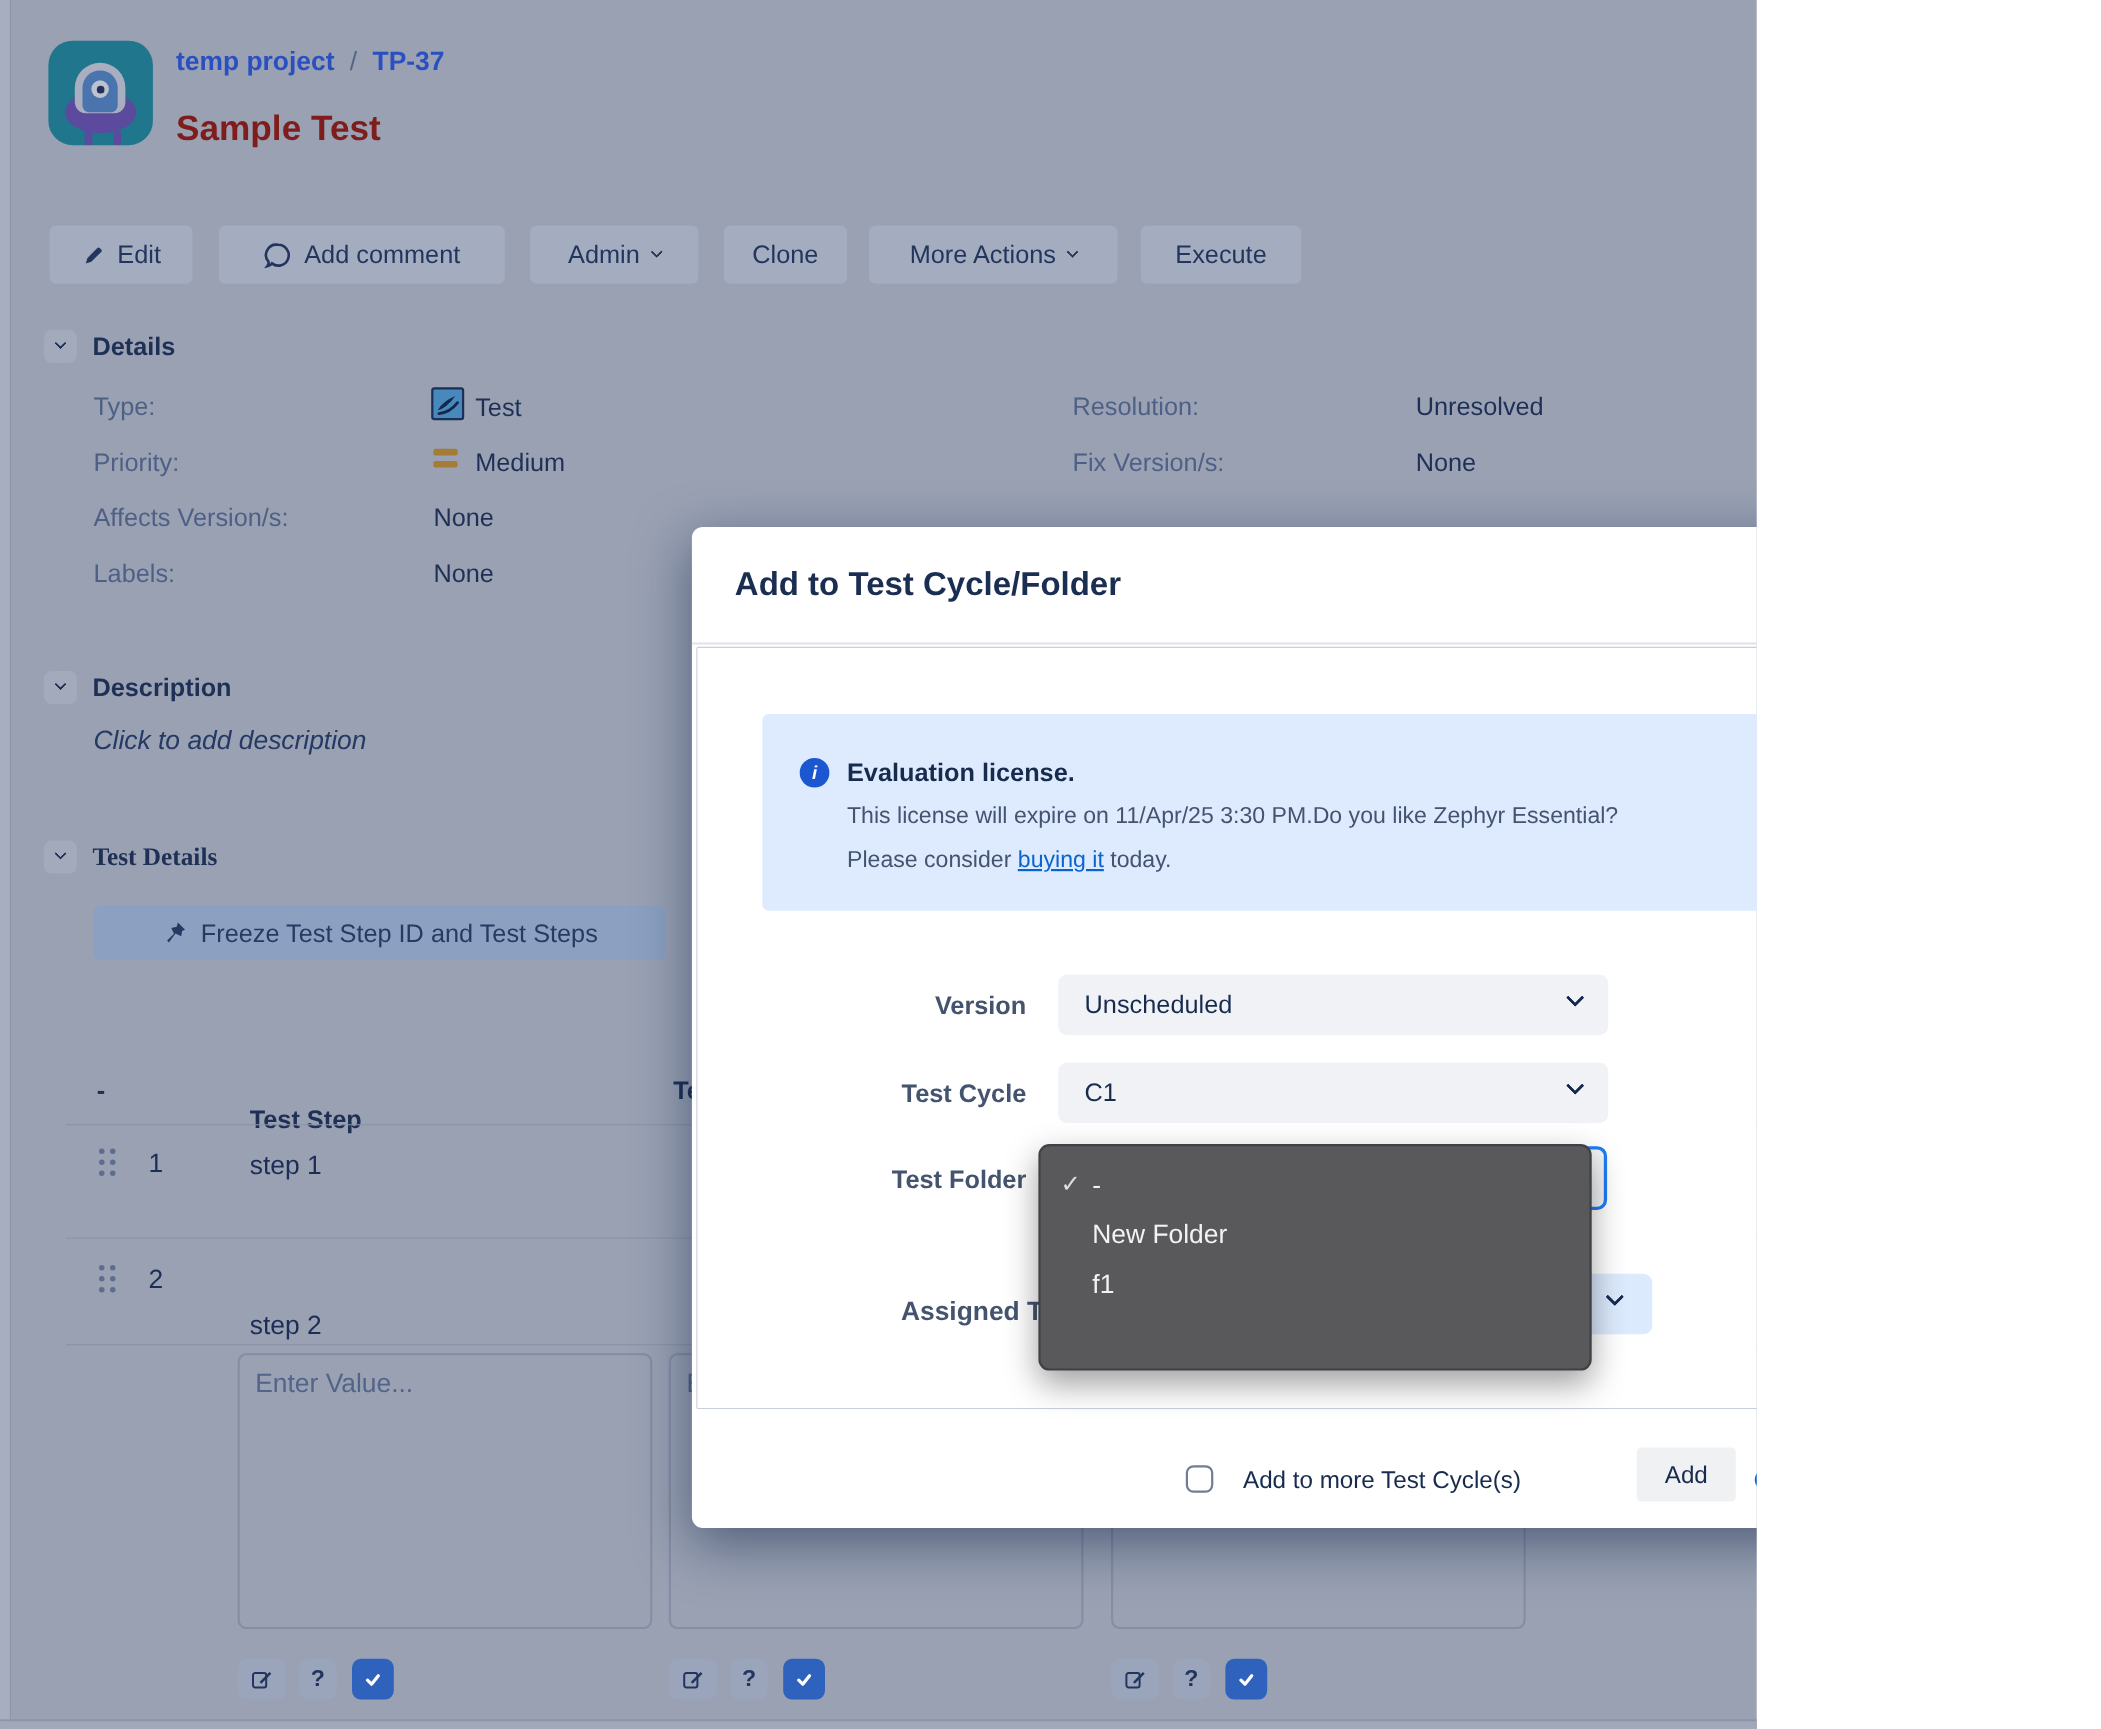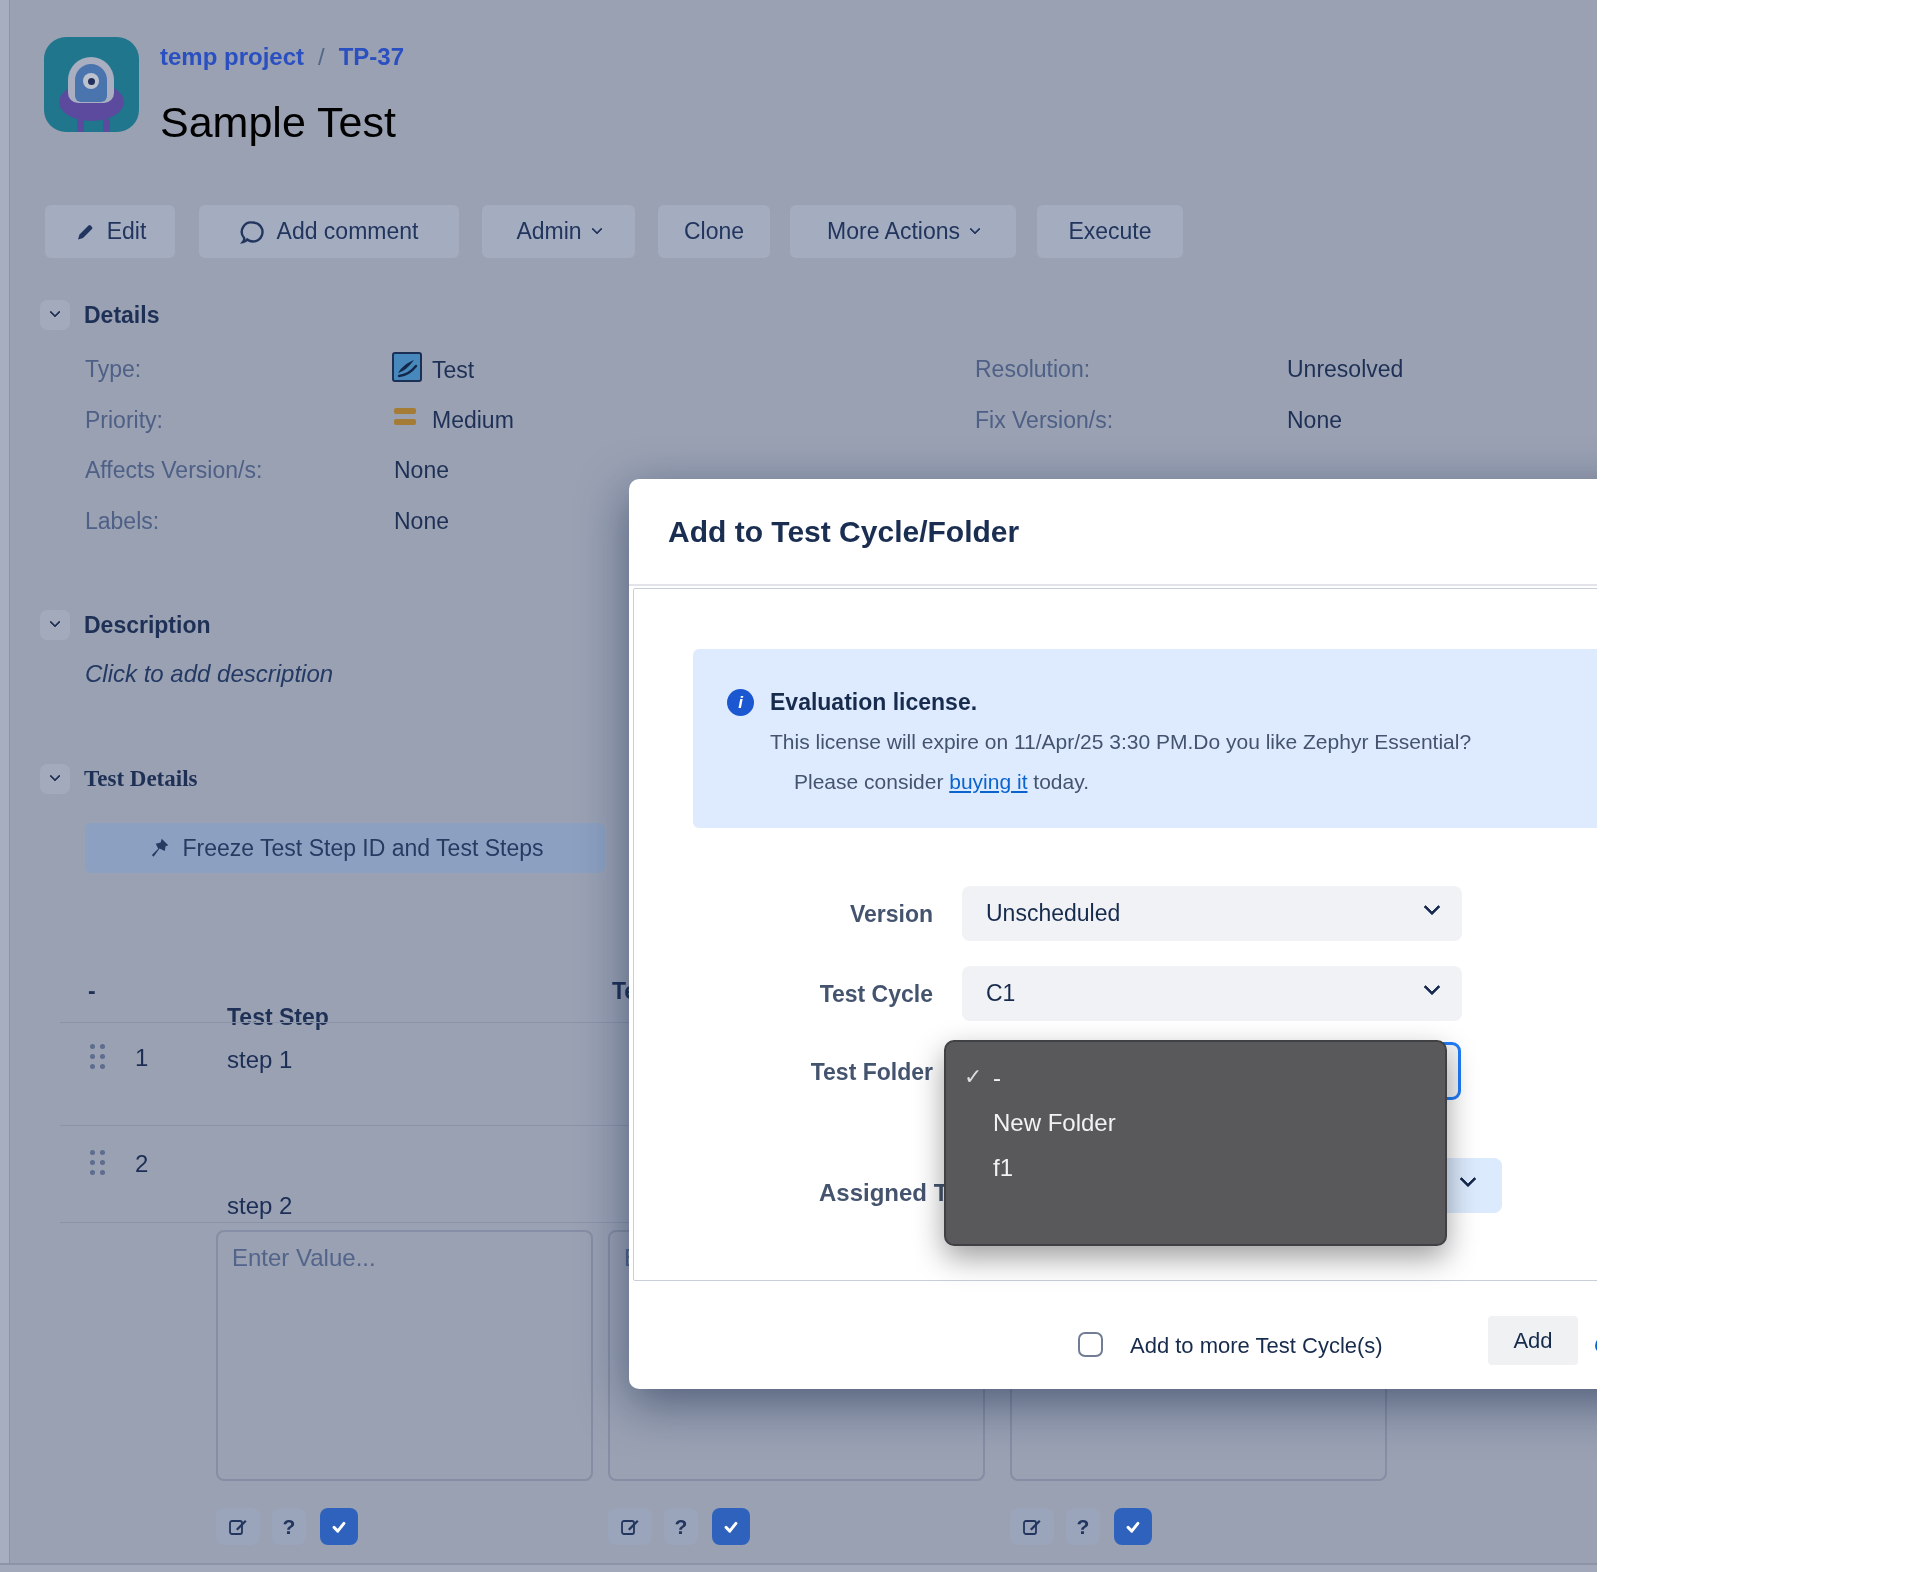--- a/index.html
+++ b/index.html
@@ -14,21 +14,21 @@
   .av-body { position:absolute; left:15px; top:46px; width:65px; height:38px; border-radius:50%; background:#5B4A9E; }
   .av-dome { position:absolute; left:24px; top:20px; width:46px; height:46px; border-radius:23px 23px 10px 10px; background:#A9AEC0; }
   .av-dome2 { position:absolute; left:31px; top:27px; width:32px; height:38px; border-radius:16px 16px 6px 6px; background:#4A74AD; }
   .av-eye { position:absolute; left:39px; top:36px; width:16px; height:16px; border-radius:50%; background:#BDC2CF; }
   .av-pupil { position:absolute; left:44px; top:41px; width:7px; height:7px; border-radius:50%; background:#22305A; }
   .av-leg { position:absolute; top:82px; width:7px; height:13px; background:#5B4A9E; border-radius:2px; }
 
   .breadcrumb { left:160px; top:42px; height:30px; display:flex; align-items:center; gap:14px; font-size:24px; }
   .bc-link { color:#2A4FC0; font-weight:bold; }
   .bc-sep { color:#54658A; }
-  .page-title { left:160px; top:98px; font-size:43px; font-weight:normal; color:#000000; }
+  .page-title { left:160px; top:98px; font-size:32px; font-weight:bold; color:#7f1d1d; }
 
   .tbtn { top:205px; height:53px; border-radius:6px; background:#A4ACBF; display:flex; align-items:center; justify-content:center; gap:11px; font-size:23px; color:#22355E; font-weight:500; }
   .chev { display:inline-block; width:10px; height:10px; border-right:3px solid currentColor; border-bottom:3px solid currentColor; transform:rotate(45deg); border-radius:1px; margin-top:-6px; }
   .chev.sm { width:8px; height:8px; border-width:2.5px; }
   .chev.lg { width:12px; height:12px; border-width:3.5px; color:#16294E; }
 
   .sec-chev { width:30px; height:30px; border-radius:7px; background:#A2AABC; display:flex; align-items:center; justify-content:center; color:#1E3055; }
   .sec-head { font-size:23px; font-weight:bold; color:#1E3055; }
   .flabel { font-size:23px; color:#4F6086; }
   .fvalue { font-size:23px; color:#1E3055; }
@@ -306,21 +306,21 @@
 
   <div class="abs modal">
     <div class="modal-title">Add to Test Cycle/Folder</div>
     <div class="modal-hdr-line"></div>
     <div class="body-frame"></div>
 
     <div class="info-box">
       <div class="info-icon">i</div>
       <div class="info-title">Evaluation license.</div>
       <div class="info-line" style="top:81px;">This license will expire on 11/Apr/25 3:30 PM.Do you like Zephyr Essential?</div>
-      <div class="info-line" style="top:121px;margin-left:24px;">
+      <div class="info-line" style="top:121px;">
         <span>Please consider </span><span class="info-link">buying it</span><span> today.</span>
       </div>
     </div>
 
     <div class="mlabel" style="top:422px;">Version</div>
     <div class="msel" style="top:407px;">
       <span>Unscheduled</span>
       <span class="chev lg"></span>
     </div>
 

